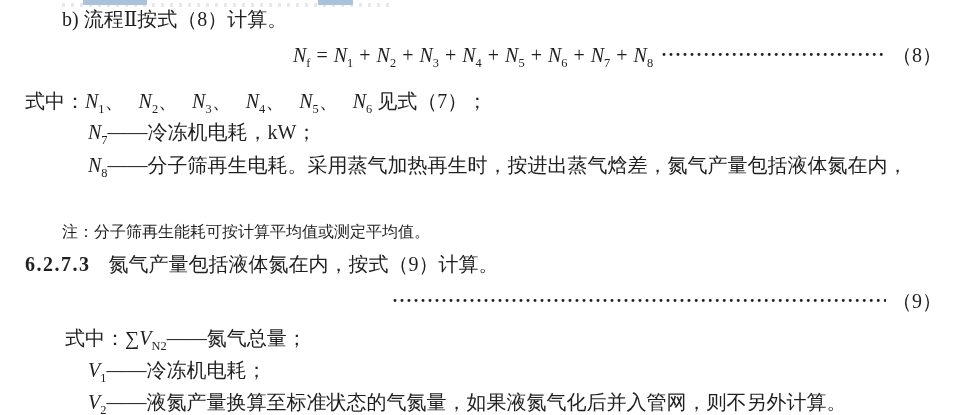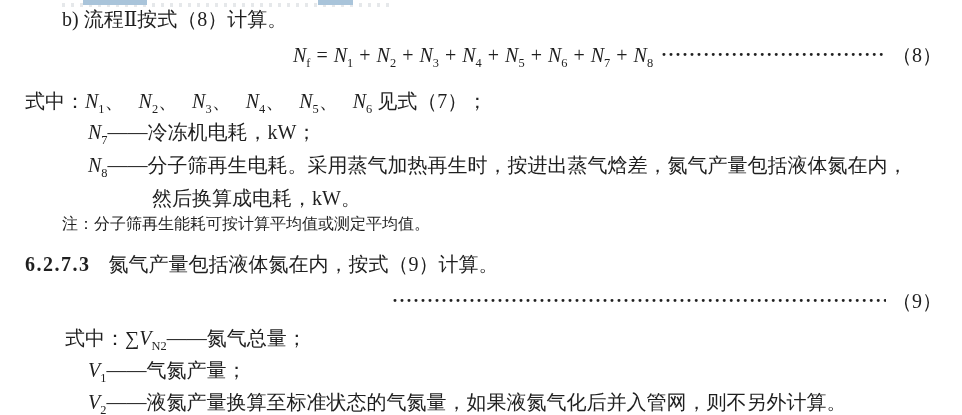--- a/index.html
+++ b/index.html
@@ -75,30 +75,29 @@
     <span class="dots">····································································</span>
     <span class="eqnum">（8）</span>
   </div>
 
   <div class="line" style="left:25px; top:90px;"><span>式中：</span><span class="var">N</span><sub class="up">1</sub><span>、</span><span class="gap"></span><span class="var">N</span><sub class="up">2</sub><span>、</span><span class="gap"></span><span class="var">N</span><sub class="up">3</sub><span>、</span><span class="gap"></span><span class="var">N</span><sub class="up">4</sub><span>、</span><span class="gap"></span><span class="var">N</span><sub class="up">5</sub><span>、</span><span class="gap"></span><span class="var">N</span><sub class="up">6</sub><span> 见式（7）；</span></div>
 
   <div class="line" style="left:88px; top:121px;"><span class="var">N</span><sub class="up">7</sub><span>——冷冻机电耗，kW；</span></div>
 
   <div class="line" style="left:88px; top:154px;"><span class="var">N</span><sub class="up">8</sub><span>——分子筛再生电耗。采用蒸气加热再生时，按进出蒸气焓差，氮气产量包括液体氮在内，</span></div>
 
-  <div class="line" style="left:152px; top:187px;">然后换算成电耗，kW。</div>
 
-  <div class="line small" style="left:62px; top:215px;">注：分子筛再生能耗可按计算平均值或测定平均值。</div>
+  <div class="line small" style="left:62px; top:223px;">注：分子筛再生能耗可按计算平均值或测定平均值。</div>
 
   <div class="line" style="left:25px; top:253px;"><span class="bold">6.2.7.3</span><span class="gap" style="width:18px;"></span><span>氮气产量包括液体氮在内，按式（9）计算。</span></div>
 
   <div class="formula" style="left:384px; top:290px; right:20px;">
     <span class="dots">··················································································</span>
     <span class="eqnum">（9）</span>
   </div>
 
   <div class="line" style="left:25px; top:327px;margin-left:40px;"><span>式中：</span><span>∑</span><span class="var">V</span><sub class="up">N2</sub><span>——氮气总量；</span></div>
 
-  <div class="line" style="left:88px; top:359px;"><span class="var">V</span><sub class="up">1</sub><span>——气氮产量；</span></div>
+  <div class="line" style="left:88px; top:359px;"><span class="var">V</span><sub class="up">1</sub><span>——冷冻机电耗；</span></div>
 
   <div class="line" style="left:88px; top:391px;"><span class="var">V</span><sub class="up">2</sub><span>——液氮产量换算至标准状态的气氮量，如果液氮气化后并入管网，则不另外计算。</span></div>
 
 </div>
 
 </body></html>

